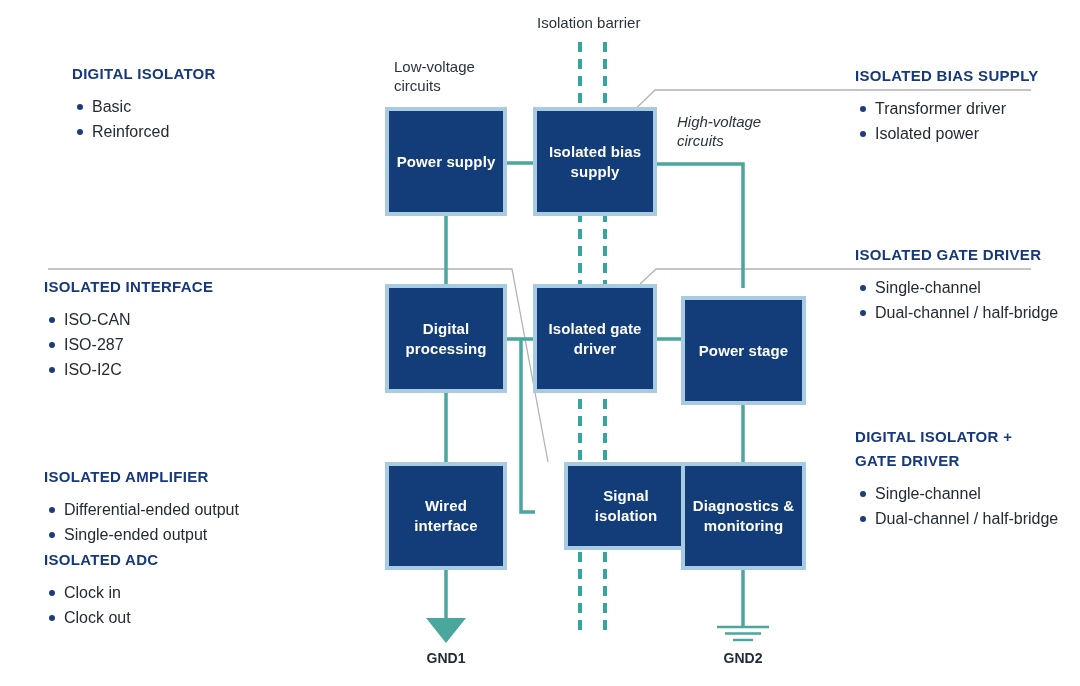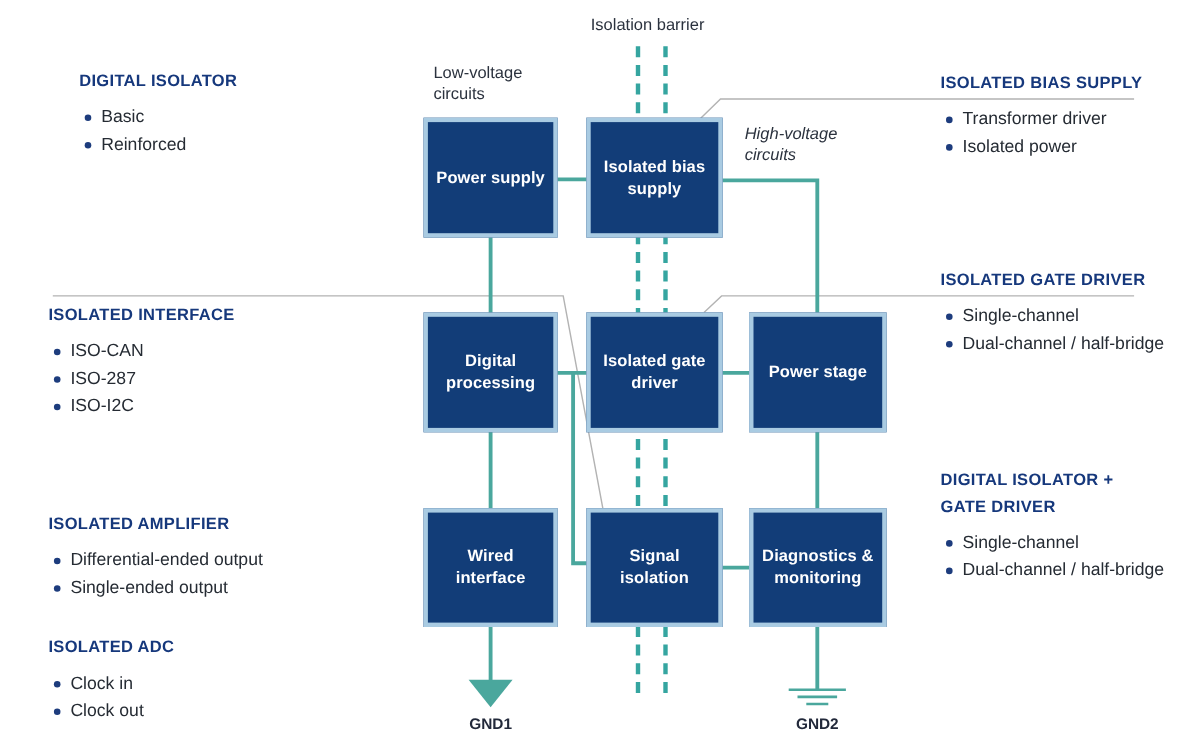--- a/index.html
+++ b/index.html
@@ -81,28 +81,28 @@
 supply</span>
   </div>
   <div class="block" style="left:385px;top:284px;width:122px;height:109px">
     <span class="block-label">Digital
 processing</span>
   </div>
   <div class="block" style="left:533px;top:284px;width:124px;height:109px">
     <span class="block-label">Isolated gate
 driver</span>
   </div>
-  <div class="block" style="left:681px;top:284px;width:125px;height:109px">
+  <div class="block" style="left:681px;top:296px;width:125px;height:109px">
     <span class="block-label">Power stage</span>
   </div>
   <div class="block" style="left:385px;top:462px;width:122px;height:108px">
     <span class="block-label">Wired
 interface</span>
   </div>
-  <div class="block" style="left:533px;top:462px;width:124px;height:108px">
+  <div class="block" style="left:564px;top:462px;width:124px;height:88px">
     <span class="block-label">Signal
 isolation</span>
   </div>
   <div class="block" style="left:681px;top:462px;width:125px;height:108px">
     <span class="block-label">Diagnostics &amp;
 monitoring</span>
   </div>
 
   <div class="txt" style="left:537px;top:13px;">Isolation barrier</div>
   <div class="txt" style="left:394px;top:57px;">Low-voltage
@@ -151,21 +151,21 @@
           <span class="dot"></span>
           <span class="item-text">Differential-ended output</span>
         </li>
       <li>
           <span class="dot"></span>
           <span class="item-text">Single-ended output</span>
         </li>
     </ul>
   </div>
 
-  <div class="cat" style="left:44px;top:577px;">
+  <div class="cat" style="left:44px;top:548px;">
     <div class="cat-title">ISOLATED ADC</div>
     <ul class="cat-items">
       <li>
           <span class="dot"></span>
           <span class="item-text">Clock in</span>
         </li>
       <li>
           <span class="dot"></span>
           <span class="item-text">Clock out</span>
         </li>

